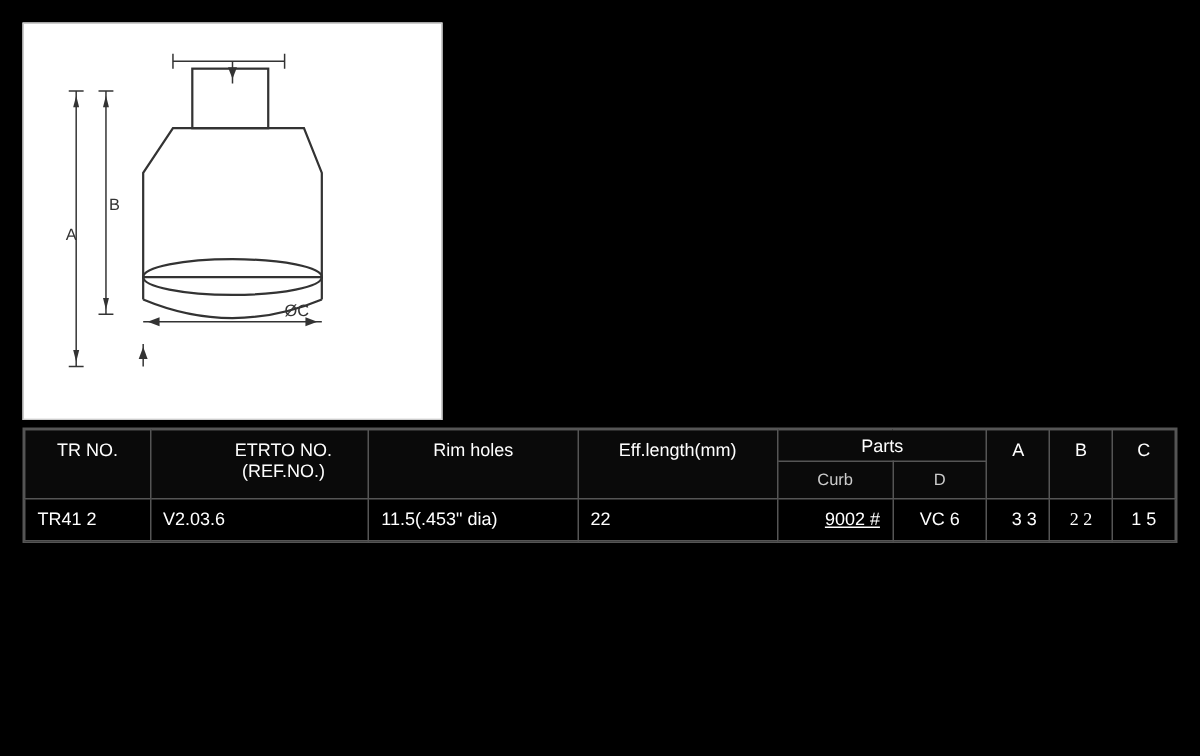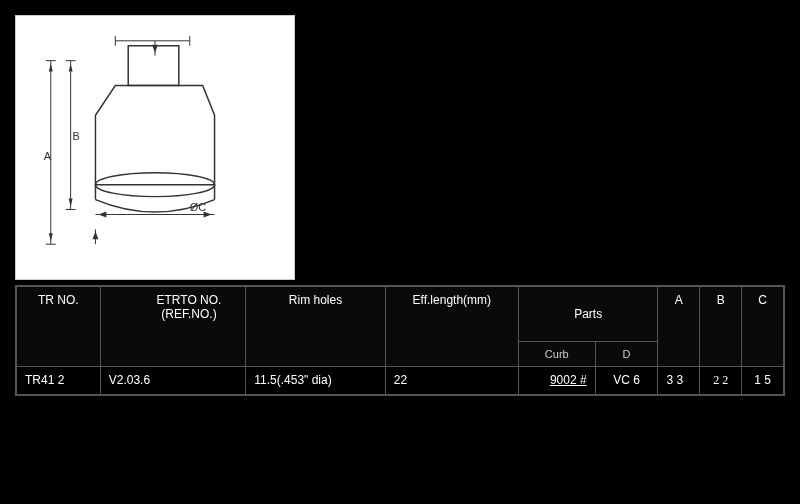--- a/index.html
+++ b/index.html
@@ -108,39 +108,39 @@
 </div>
 
 <div class="table-area">
   <table>
     <thead>
       <tr class="header-row">
         <th rowspan="2" style="width:60px;">TR NO.</th>
         <th rowspan="2" style="width:90px;padding-left:40px;">ETRTO NO. (REF.NO.)</th>
         <th rowspan="2" style="width:100px;">Rim holes</th>
         <th rowspan="2" style="width:90px;">Eff.length(mm)</th>
-        <th colspan="2" style="text-align:center; padding:20px 4px;">
+        <th colspan="2" style="text-align:center; padding:3px 4px;">
           <div>Parts</div>
         </th>
         <th rowspan="2" style="width:30px; text-align:center;">A</th>
         <th rowspan="2" style="width:30px; text-align:center;">B</th>
         <th rowspan="2" style="width:30px; text-align:center;">C</th>
       </tr>
       <tr class="header-row">
         <th style="width:55px; color:#ccc; font-size:11px;">Curb</th>
         <th style="width:45px; text-align:center; color:#ccc; font-size:11px;">D</th>
       </tr>
     </thead>
     <tbody>
       <tr>
         <td>TR41 2</td>
         <td>V2.03.6</td>
         <td>11.5(.453" dia)</td>
         <td>22</td>
         <td style="text-align:right;text-decoration:underline;">9002 #</td>
         <td style="text-align:center;">VC 6</td>
-        <td style="text-align:left;margin-left:16px;">3 3</td>
+        <td style="text-align:right;margin-left:16px;">3 3</td>
         <td style="text-align:center;font-family:Liberation Serif, serif;">2 2</td>
         <td style="text-align:center;">1 5</td>
       </tr>
     </tbody>
   </table>
 </div>
 
 </body></html>

